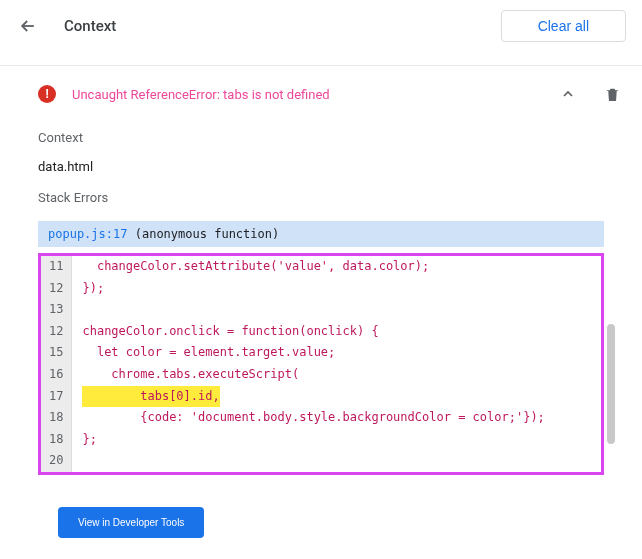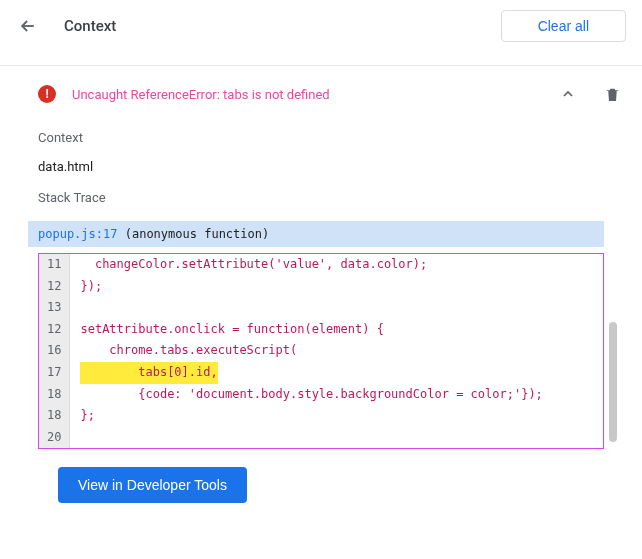--- a/index.html
+++ b/index.html
@@ -104,26 +104,26 @@
       font-size: 13px;
       color: #202124;
       padding: 8px 0 4px 20px;
     }
     .trace-header {
       background: #cfe2f8;
       padding: 6px 10px;
       font-family: "Menlo", "Consolas", monospace;
       font-size: 12px;
       color: #202124;
-      margin: 10px 20px 4px 10px;
+      margin: 10px 20px 4px 20px;
     }
     .trace-loc { color: #1a73e8; }
     .code-wrap {
       margin: 6px 20px 0 20px;
-      border: 1px solid #d946ef;
+      border: 3px solid #d946ef;
       position: relative;
     }
     .code-table { border-collapse: collapse; width: 100%; }
     .code-table td {
       font-family: "Menlo", "Consolas", monospace;
       font-size: 12px;
       line-height: 1.8;
       vertical-align: top;
       white-space: pre;
     }
@@ -143,27 +143,27 @@
       right: -14px;
       top: 68px;
       width: 8px;
       height: 120px;
       background: #c8c8c8;
       border-radius: 4px;
     }
     .dev-tools-btn {
       background: #1a73e8;
       color: #fff;
-      font-size: 14px;
+      font-size: 10px;
       font-weight: 500;
       border: none;
       padding: 10px 20px;
       border-radius: 4px;
       cursor: pointer;
-      margin: 18px 0 0 40px;
+      margin: 32px 0 0 40px;
     }
   </style>
 </head>
 <body>
 
 <div class="header">
   <div class="back-arrow">
     <svg width="20" height="20" viewBox="0 0 24 24" fill="none" stroke="currentColor" stroke-width="2.2">
       <path d="M19 12H5"></path>
         <path d="M11 18l-6-6 6-6"></path>
@@ -188,21 +188,21 @@
     <div class="trash-btn">
       <svg width="17" height="17" viewBox="0 0 24 24" fill="currentColor">
         <path d="M6 7h12l-1 14H7L6 7zm3-3h6l1 2H8l1-2zM4 6h16v1H4z"></path>
       </svg>
     </div>
   </div>
 
   <div class="section-title">Context</div>
   <div class="context-value">data.html</div>
 
-  <div class="section-title">Stack Trace</div>
+  <div class="section-title">Stack Errors</div>
 
   <div class="trace-header">
     <span class="trace-loc">popup.js:17</span><span> (anonymous function)</span>
   </div>
 
   <div class="code-wrap">
     <table class="code-table">
       <tbody id="code-body">
           <tr>
             <td class="lineno">11</td>
@@ -211,21 +211,25 @@
           <tr>
             <td class="lineno">12</td>
             <td class="codecell">});</td>
           </tr>
           <tr>
             <td class="lineno">13</td>
             <td class="codecell"></td>
           </tr>
           <tr>
             <td class="lineno">12</td>
-            <td class="codecell">setAttribute.onclick = function(element) {</td>
+            <td class="codecell">changeColor.onclick = function(onclick) {</td>
+          </tr>
+          <tr>
+            <td class="lineno">15</td>
+            <td class="codecell">  let color = element.target.value;</td>
           </tr>
           <tr>
             <td class="lineno">16</td>
             <td class="codecell">    chrome.tabs.executeScript(</td>
           </tr>
           <tr>
             <td class="lineno">17</td>
             <td class="codecell"><span class="hl">        tabs[0].id,</span></td>
           </tr>
           <tr>

